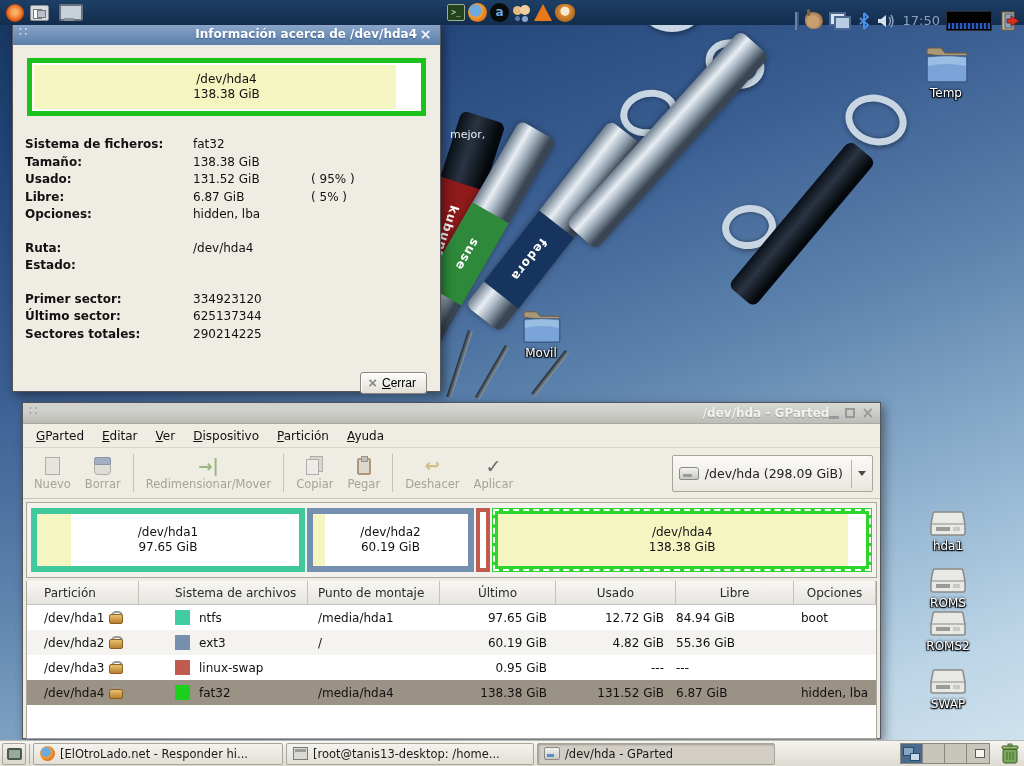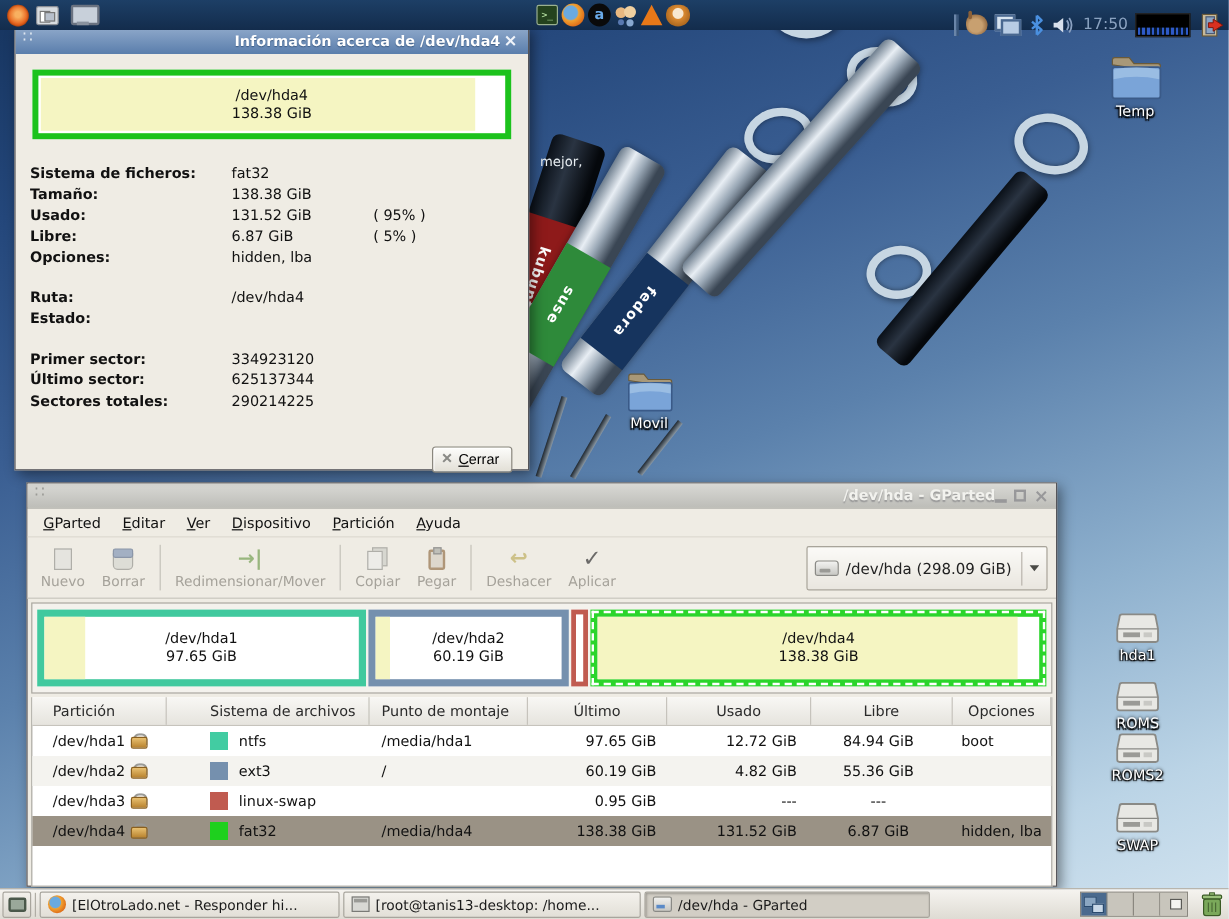--- a/index.html
+++ b/index.html
@@ -125,21 +125,21 @@
   .thead { display: flex; height: 24px; background: linear-gradient(#F8F7F4,#E6E4DE); border-bottom: 1px solid #C6C3BC; }
   .th { border-right: 1px solid #C6C3BC; display: flex; align-items: center; font-size: 12px; color: #2A2A2A; padding: 0 6px; }
   .trow { display: flex; height: 25px; align-items: center; font-size: 12px; }
   .trow.alt { background: #F4F3EF; }
   .trow.selected { background: #9A9285; }
   .c1 { width: 112px; display: flex; align-items: center; padding-left: 17px; gap: 5px; }
   .c2 { width: 136px; display: flex; align-items: center; gap: 9px; padding-left: 3px; margin-left: 33px; }
   .c3 { width: 132px; padding-left: 10px; }
   .c4 { width: 116px; text-align: right; padding-right: 9px; }
   .c5 { width: 120px; text-align: right; padding-right: 12px; }
-  .c6 { width: 118px; text-align: center; padding-right: 6px; }
+  .c6 { width: 118px; text-align: left; padding-right: 6px; }
   .c7 { flex: 1; padding-left: 7px; }
   .th.c4, .th.c5, .th.c6, .th.c7 { justify-content: center; padding: 0; text-align: center; display: flex; }
   .lock-ic { width: 12px; height: 13px; position: relative; display: inline-block; }
   .lock-ic::before { content:""; position:absolute; left:2px; top:0; width:8px; height:8px; border:2px solid #9A9A96; border-bottom:none; border-radius:5px 5px 0 0; }
   .lock-ic::after { content:""; position:absolute; left:0; bottom:0; width:12px; height:8px; background:linear-gradient(#E8C070,#B8822E); border:1px solid #8A6020; border-radius:2px; }
   .swatch { width: 15px; height: 15px; display: inline-block; }
   .sw-ntfs { background: #42CCA2; }
   .sw-ext3 { background: #7590AE; }
   .sw-swap { background: #C05B50; }
   .sw-fat32 { background: #1ED01E; }

